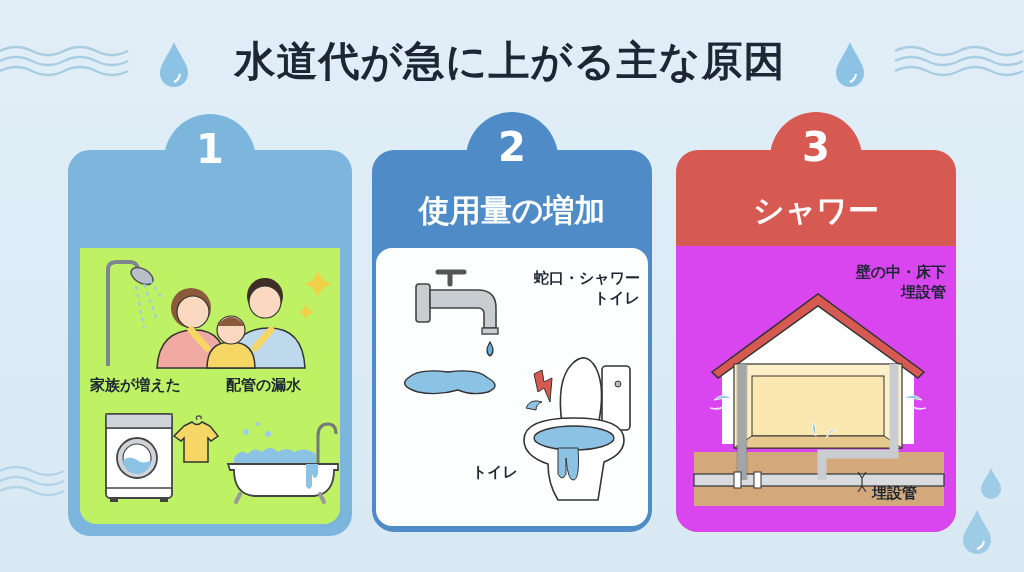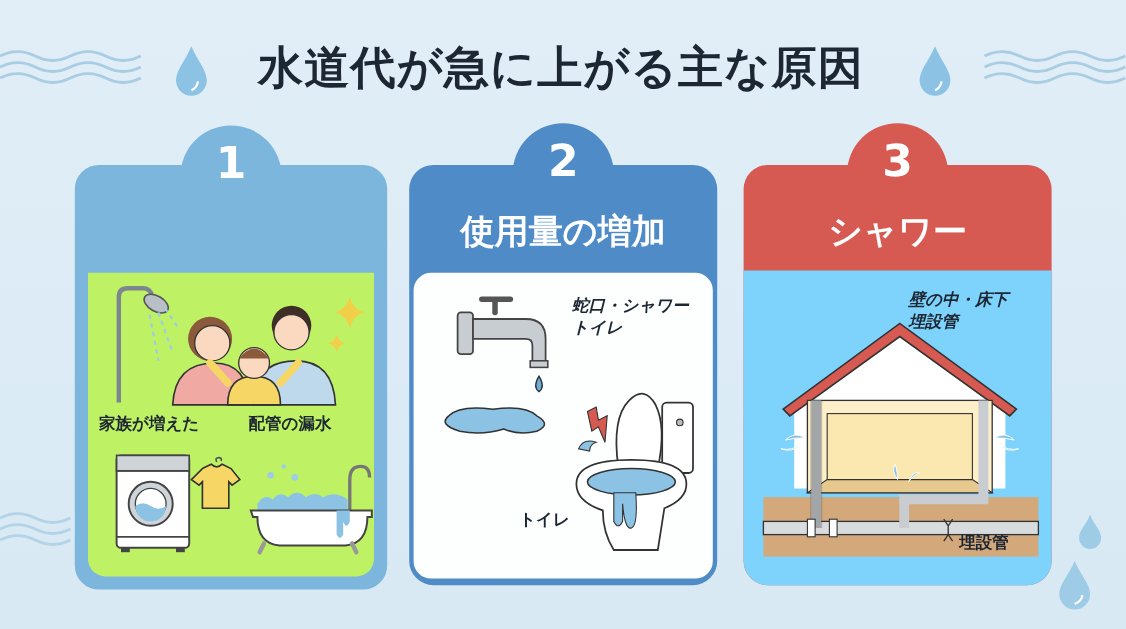--- a/index.html
+++ b/index.html
@@ -12,23 +12,23 @@
   .card .tab{position:absolute;left:50%;top:-38px;width:92px;height:80px;margin-left:-46px;border-radius:46px 46px 0 0;}
   .card .num{position:absolute;left:0;right:0;top:-26px;text-align:center;color:#fff;font-size:40px;font-weight:bold;}
   .card .head{position:absolute;left:0;right:0;top:40px;text-align:center;color:#fff;font-size:31px;font-weight:bold;}
   .card .panel{position:absolute;left:10px;right:10px;top:96px;bottom:10px;border-radius:0 0 16px 16px;background:#bef264;overflow:hidden;}
   .c1{left:68px;background:#7cb6dc;border:2px solid #7cb6dc;}
   .c1 .tab{background:#7cb6dc;}
   .c2{left:372px;background:#4f8cc7;}
   .c2 .tab{background:#4f8cc7;}
   .c3{left:676px;background:#d65a52;}
   .c3 .tab{background:#d65a52;}
-  .c3 .panel{background:#7dd3fc;}
+  .c3 .panel{background:#d946ef;}
   .lbl{position:absolute;font-size:15px;font-weight:bold;color:#1d2733;white-space:nowrap;}
-  .lbl.c{text-align:left;line-height:20px;font-style:italic;}
+  .lbl.c{text-align:right;line-height:20px;}
   svg{position:absolute;overflow:visible;}
 </style>
 </head>
 <body>
 
 <div class="bg"></div>
 
 <svg class="waves" style="left:0;top:45px" width="130" height="30" viewBox="0 0 130 30">
   <g fill="none" stroke="#a9cde3" stroke-width="2.5">
     <path d="M0 6 q16 -8 32 0 t32 0 t32 0 t32 0"></path>

